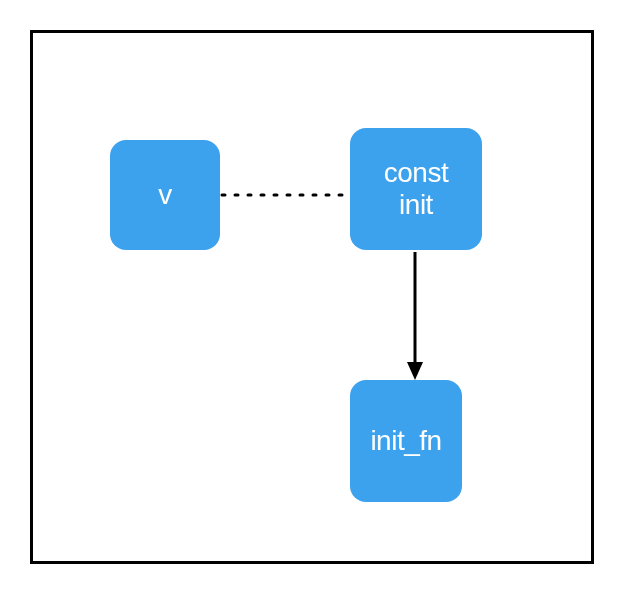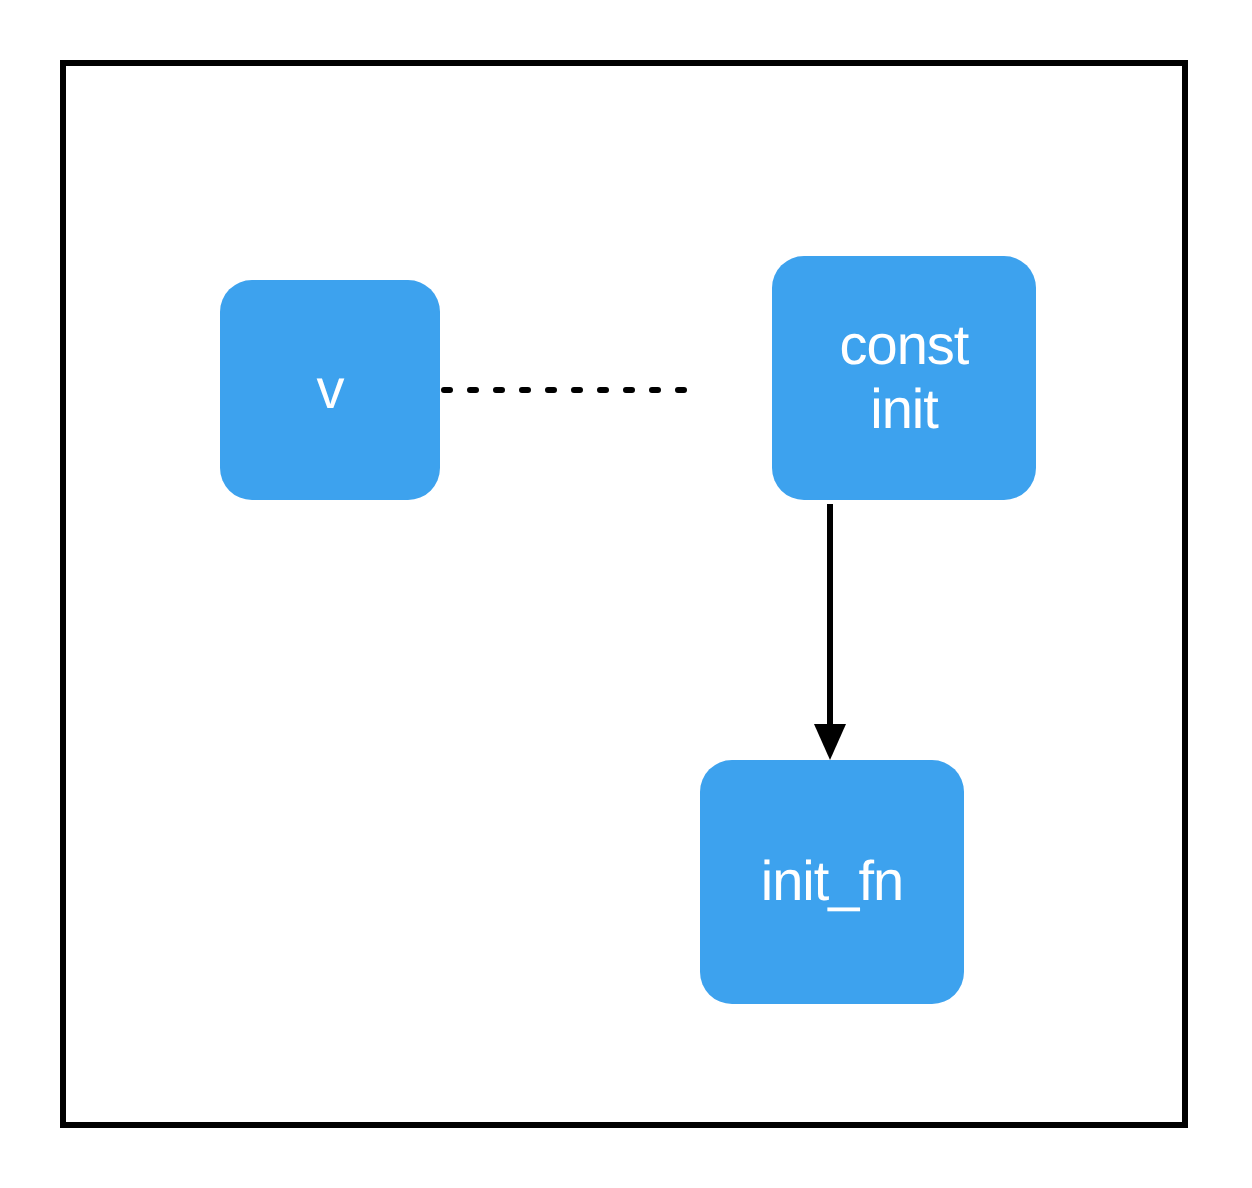--- a/index.html
+++ b/index.html
@@ -42,26 +42,25 @@
       left: 77px;
       top: 107px;
       width: 110px;
       height: 110px;
     }
     .node-const-init {
       left: 317px;
       top: 95px;
       width: 132px;
       height: 122px;
-      margin-left: 36px;
     }
     .node-init-fn {
       left: 317px;
       top: 347px;
-      width: 132px;
+      width: 112px;
       height: 122px;
     }
     svg.connectors {
       position: absolute;
       left: 0;
       top: 0;
       width: 564px;
       height: 534px;
       pointer-events: none;
     }

